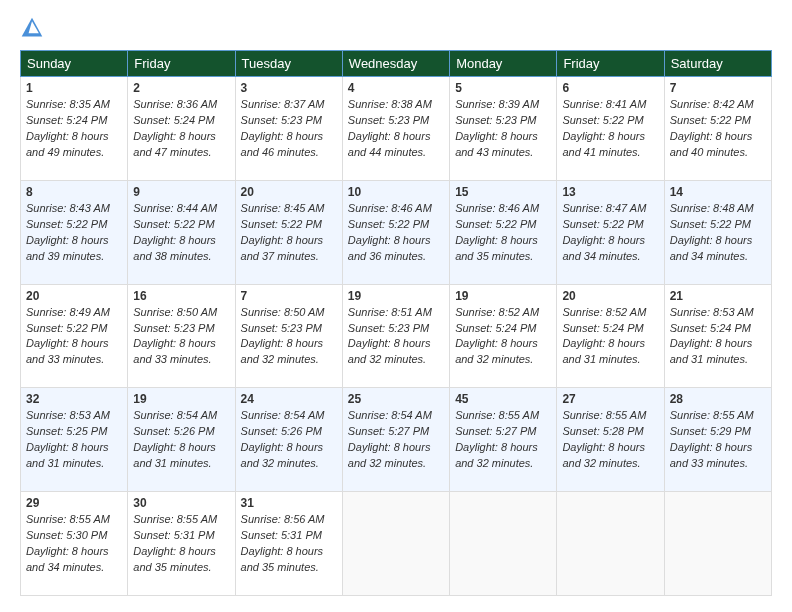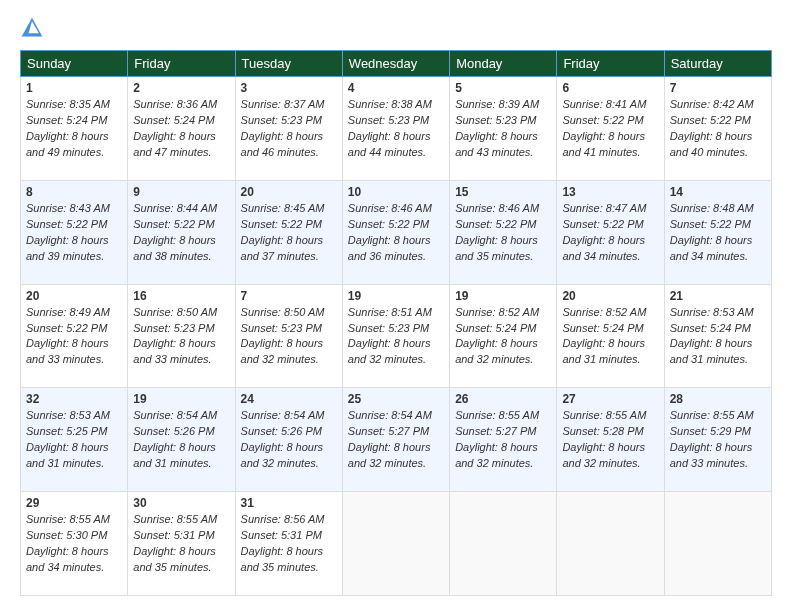--- a/index.html
+++ b/index.html
@@ -159,21 +159,21 @@
           <td><span class="day-number">19</span><span class="day-info">Sunrise: 8:51 AM<br>Sunset: 5:23 PM<br>Daylight: 8 hours and 32 minutes.</span></td>
           <td><span class="day-number">19</span><span class="day-info">Sunrise: 8:52 AM<br>Sunset: 5:24 PM<br>Daylight: 8 hours and 32 minutes.</span></td>
           <td><span class="day-number">20</span><span class="day-info">Sunrise: 8:52 AM<br>Sunset: 5:24 PM<br>Daylight: 8 hours and 31 minutes.</span></td>
           <td><span class="day-number">21</span><span class="day-info">Sunrise: 8:53 AM<br>Sunset: 5:24 PM<br>Daylight: 8 hours and 31 minutes.</span></td>
         </tr>
         <tr>
           <td><span class="day-number">32</span><span class="day-info">Sunrise: 8:53 AM<br>Sunset: 5:25 PM<br>Daylight: 8 hours and 31 minutes.</span></td>
           <td><span class="day-number">19</span><span class="day-info">Sunrise: 8:54 AM<br>Sunset: 5:26 PM<br>Daylight: 8 hours and 31 minutes.</span></td>
           <td><span class="day-number">24</span><span class="day-info">Sunrise: 8:54 AM<br>Sunset: 5:26 PM<br>Daylight: 8 hours and 32 minutes.</span></td>
           <td><span class="day-number">25</span><span class="day-info">Sunrise: 8:54 AM<br>Sunset: 5:27 PM<br>Daylight: 8 hours and 32 minutes.</span></td>
-          <td><span class="day-number">26</span><span class="day-info">Sunrise: 8:55 AM<br>Sunset: 5:27 PM<br>Daylight: 8 hours and 32 minutes.</span></td>
+          <td><span class="day-number">45</span><span class="day-info">Sunrise: 8:55 AM<br>Sunset: 5:27 PM<br>Daylight: 8 hours and 32 minutes.</span></td>
           <td><span class="day-number">27</span><span class="day-info">Sunrise: 8:55 AM<br>Sunset: 5:28 PM<br>Daylight: 8 hours and 32 minutes.</span></td>
           <td><span class="day-number">28</span><span class="day-info">Sunrise: 8:55 AM<br>Sunset: 5:29 PM<br>Daylight: 8 hours and 33 minutes.</span></td>
         </tr>
         <tr>
           <td><span class="day-number">29</span><span class="day-info">Sunrise: 8:55 AM<br>Sunset: 5:30 PM<br>Daylight: 8 hours and 34 minutes.</span></td>
           <td><span class="day-number">30</span><span class="day-info">Sunrise: 8:55 AM<br>Sunset: 5:31 PM<br>Daylight: 8 hours and 35 minutes.</span></td>
           <td><span class="day-number">31</span><span class="day-info">Sunrise: 8:56 AM<br>Sunset: 5:31 PM<br>Daylight: 8 hours and 35 minutes.</span></td>
           <td class="empty-cell"></td>
           <td class="empty-cell"></td>
           <td class="empty-cell"></td>

